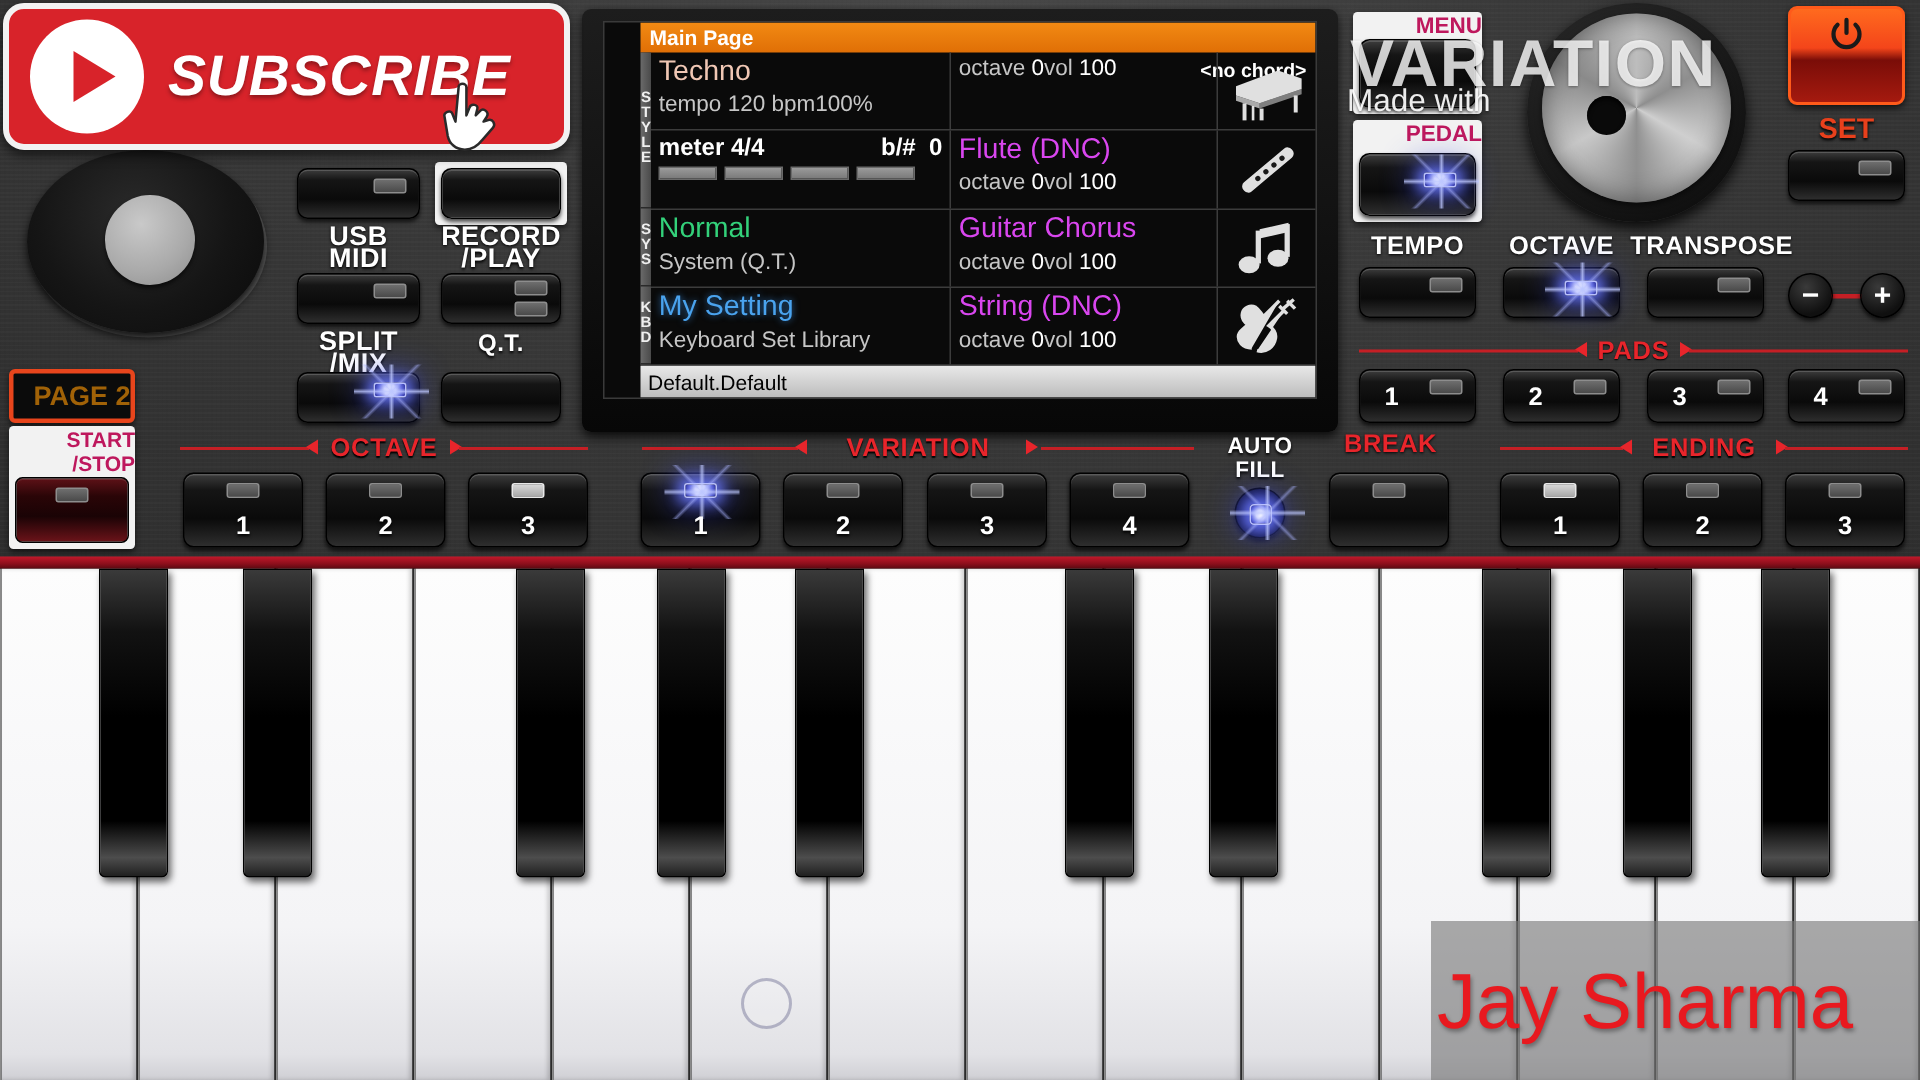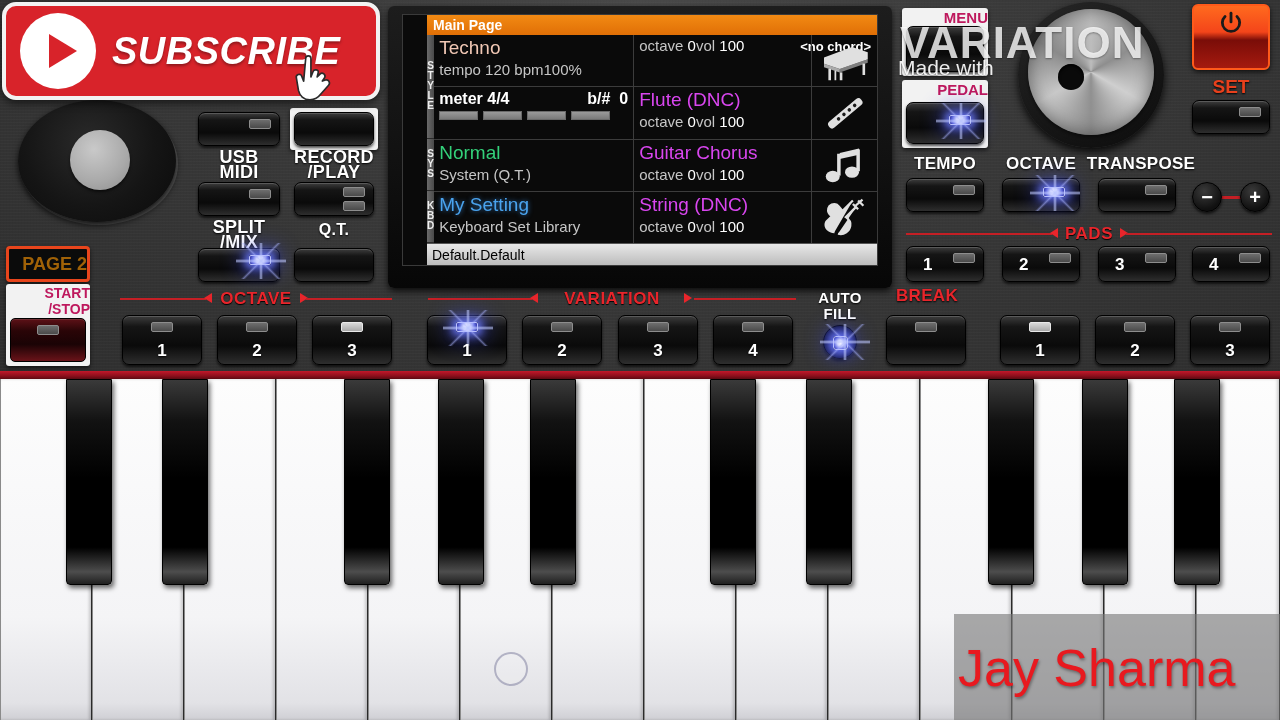--- a/index.html
+++ b/index.html
@@ -644,20 +644,27 @@
               background:radial-gradient(circle,#2a2f7a 0%,#15183f 60%,#080a1a 100%);
               border:1px solid #000;box-shadow:0 2px 3px rgba(0,0,0,.7);">
     <span class="led blue" style="width:15px;height:14px;left:9px;top:10px;right:auto;border-radius:3px;"></span>
   </div>
 
   <div class="cap-label" style="left:880px;top:288px;width:94px;font-size:17px;color:#e8252b;">BREAK</div>
   <div class="btn" style="left:886px;top:315px;width:80px;height:50px;">
     <span class="led center"></span>
   </div>
 
+  <div class="sect" style="left:1000px;top:289px;width:272px;">
+    <div class="line-l" style="left:0;width:82px;"></div>
+    <div class="arrow-l" style="left:80px;"></div>
+    <div class="txt">ENDING</div>
+    <div class="arrow-r" style="right:80px;"></div>
+    <div class="line-r" style="right:0;width:82px;"></div>
+  </div>
   <div class="btn" style="left:1000px;top:315px;width:80px;height:50px;">
     <span class="led center on"></span>
     <span class="num">1</span>
   </div>
   <div class="btn" style="left:1095px;top:315px;width:80px;height:50px;">
     <span class="led center"></span>
     <span class="num">2</span>
   </div>
   <div class="btn" style="left:1190px;top:315px;width:80px;height:50px;">
     <span class="led center"></span>

